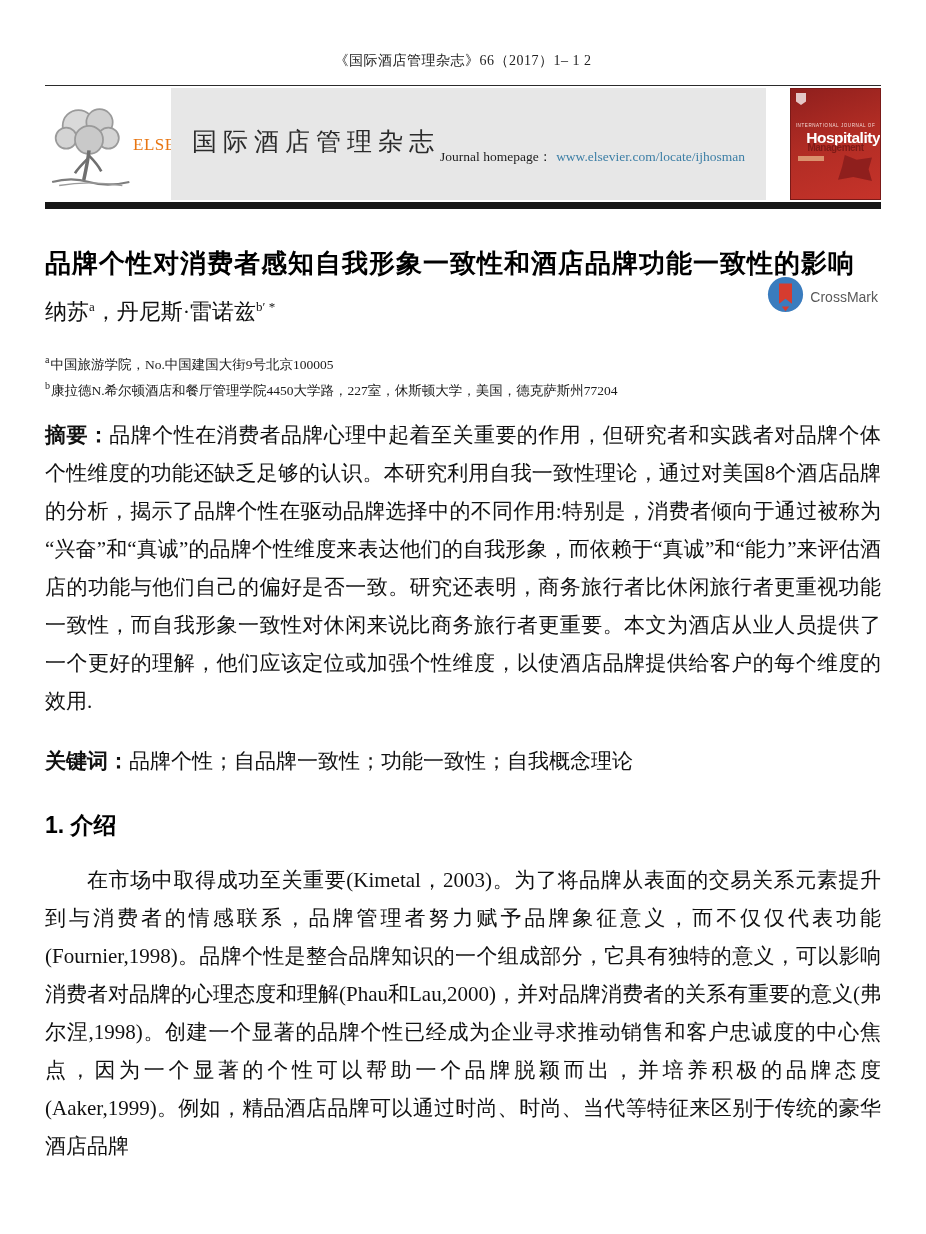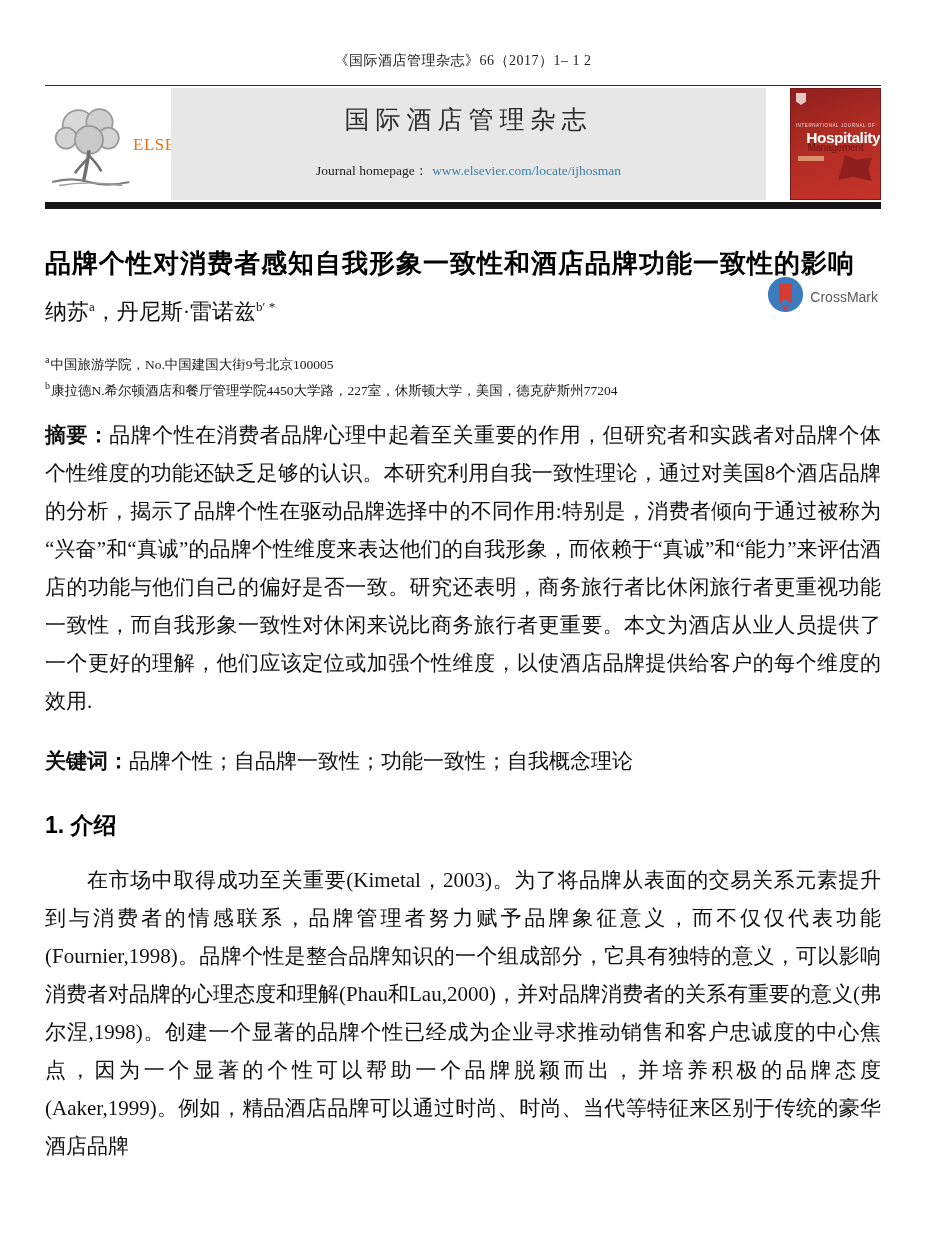--- a/index.html
+++ b/index.html
@@ -18,21 +18,21 @@
     border-top:1.5px solid #2b2b2b;padding-top:2px;
   }
   .logo-block{width:102px;display:flex;align-items:center;justify-content:flex-start;padding-top:4px;}
   .logo-block svg{display:block;}
   .elsevier-word{
     font-family:"Liberation Serif",serif;font-size:17px;letter-spacing:.5px;
     color:var(--publisher_orange,#e87511);margin-top:-2px;font-weight:400;
   }
   .mast-center{
     flex:1;margin-left:24px;background:var(--banner_gray,#e7e7e7);
-    display:flex;flex-direction:column;align-items:center;justify-content:center;
+    display:flex;flex-direction:row;align-items:center;justify-content:center;
   }
   .journal-title{font-size:25px;color:#2b2b2b;letter-spacing:6px;margin-top:-6px;}
   .homepage-line{font-size:13.5px;color:#222;margin-top:26px;}
   .homepage-link{color:var(--link_blue,#3d7fa6);text-decoration:none;margin-left:4px;cursor:pointer;}
   .cover{
     width:91px;margin-left:24px;position:relative;overflow:hidden;
     background:linear-gradient(160deg,#8f1f1d 0%,var(--cover_red,#b02c24) 45%,#c6332a 100%);
     border:1px solid #7a1a18;box-sizing:border-box;
     font-family:"Liberation Sans",sans-serif;
   }

